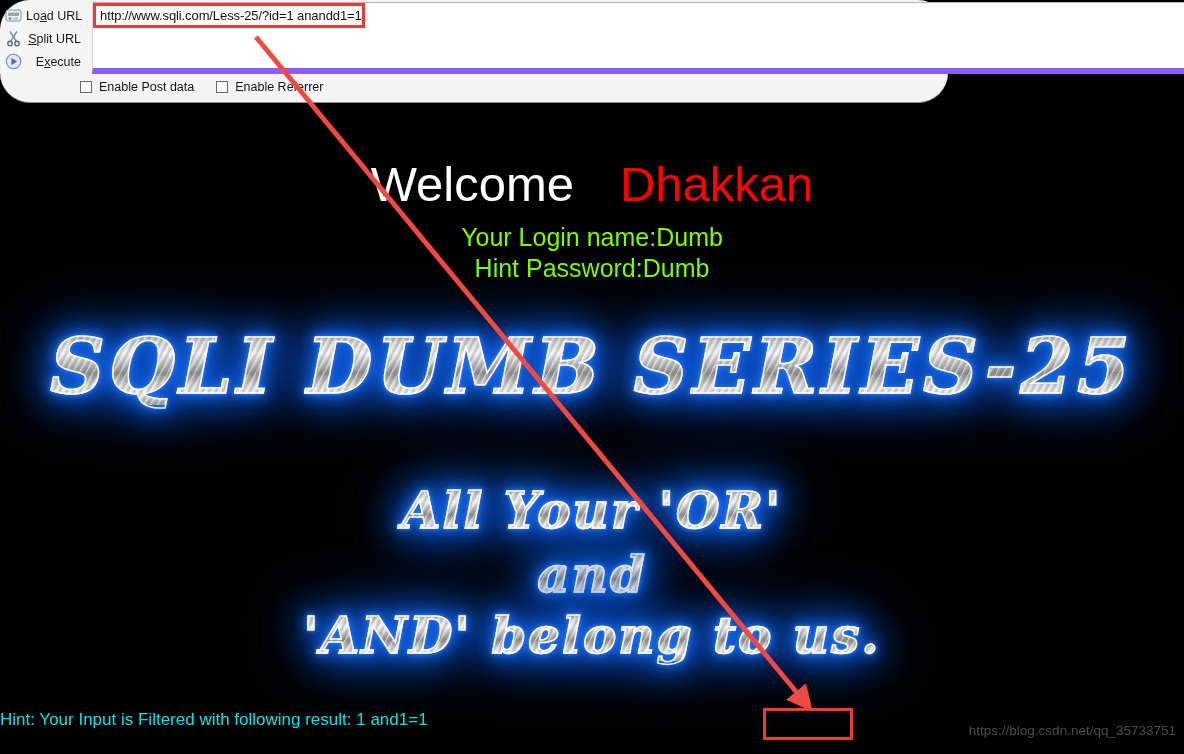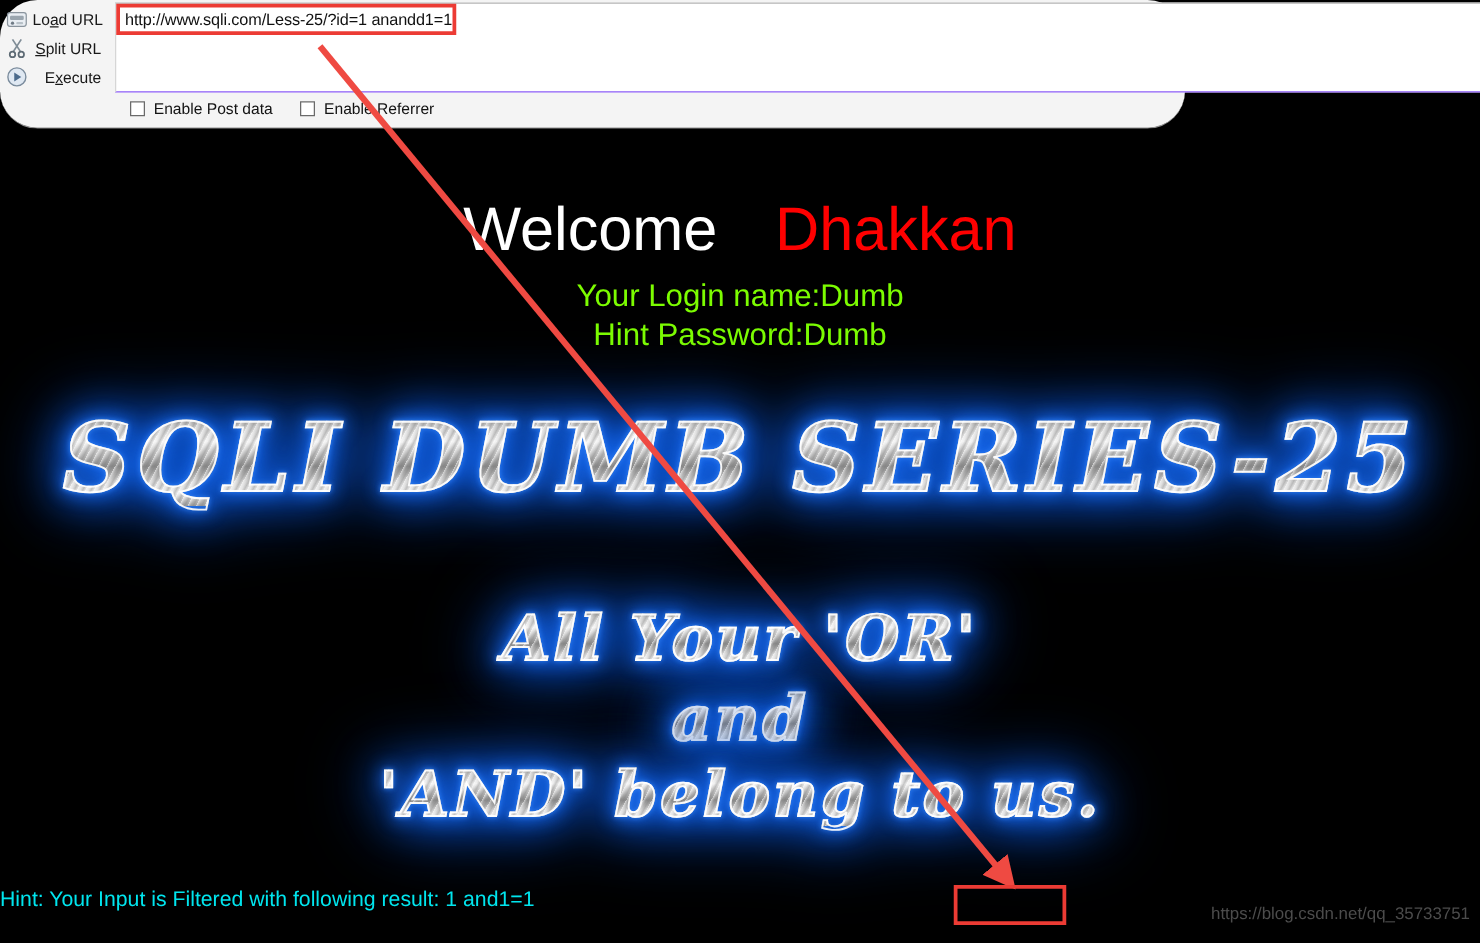--- a/index.html
+++ b/index.html
@@ -69,21 +69,21 @@
   
   #url-area {
     position: absolute;
     left: 92px;
     top: 2px;
     width: 1092px;
     height: 72px;
     background: #ffffff;
     border-top: 1px solid #b4b4b4;
     border-left: 1px solid #d6d6d6;
-    border-bottom: 1px solid #8b5cf6;
+    border-bottom: 6px solid #8b5cf6;
   }
 
   #url-text {
     position: absolute;
     left: 7px;
     top: 5px;
     font-size: 13px;
     color: #101010;
     font-family: "Liberation Sans", sans-serif;
     white-space: nowrap;
@@ -98,21 +98,21 @@
     width: 272px;
     height: 25px;
     border: 3px solid #ec3b34;
     pointer-events: none;
     z-index: 40;
   }
 
   
   #checkbox-row {
     position: absolute;
-    left: 104px;
+    left: 80px;
     top: 80px;
     display: flex;
     align-items: flex-start;
     gap: 22px;
   }
 
   .cb-wrap {
     display: flex;
     align-items: center;
     gap: 7px;

